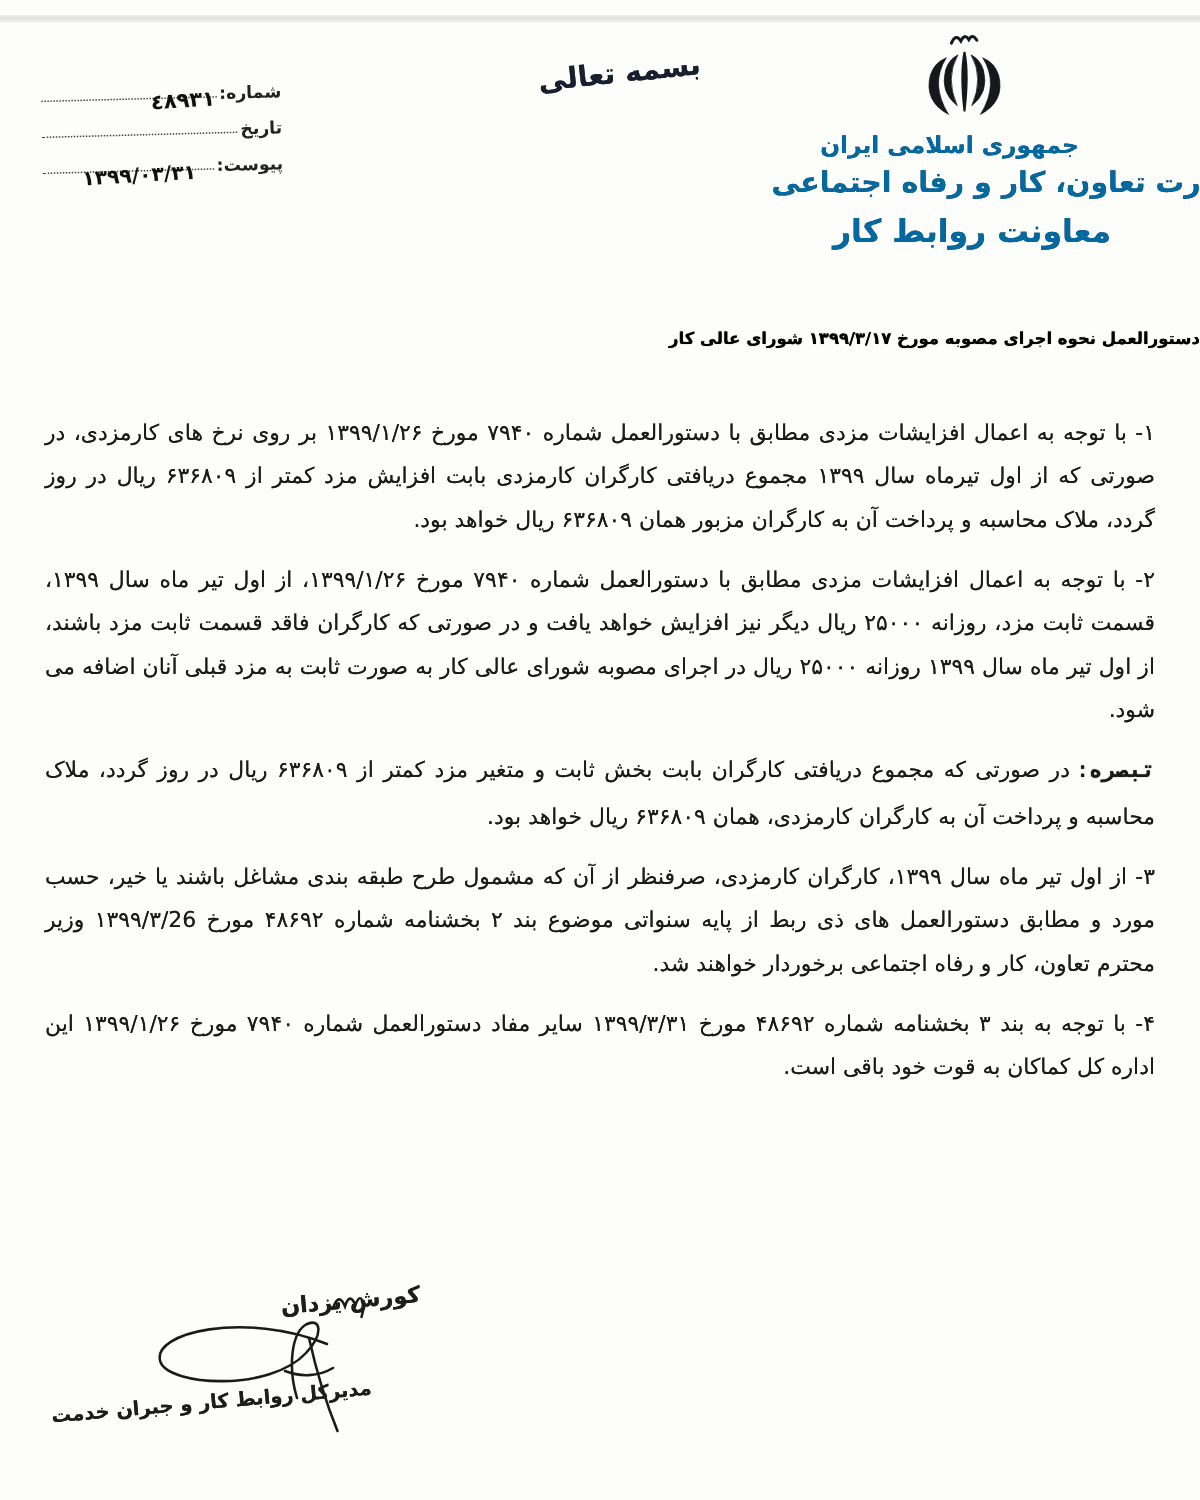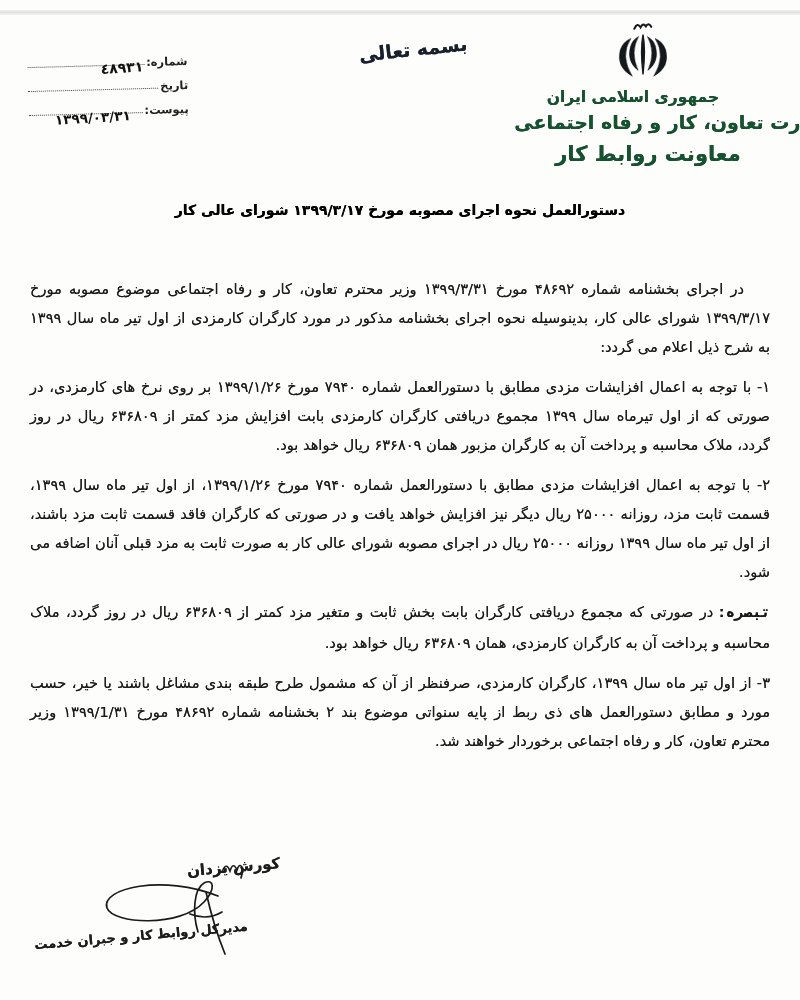--- a/index.html
+++ b/index.html
@@ -35,30 +35,30 @@
   
   .bismillah {
     position:absolute; left:348px; top:38px; width:130px;
     font-size:19px; font-weight:bold; color:#17202c;
     direction:rtl; text-align:center; transform:rotate(-6deg);
     text-shadow:0 0 .4px #2a3340;
   }
 
   
   .emblem { position:absolute; left:613px; top:22px; width:60px; height:62px; }
-  .org-line { position:absolute; direction:rtl; white-space:nowrap; font-weight:bold; color:#14532d; text-shadow:0 0 .4px #2a3340; }
+  .org-line { position:absolute; direction:rtl; white-space:nowrap; font-weight:bold; color:#0369a1; text-shadow:0 0 .4px #2a3340; }
   .org-country    { top:88px;  left:633px; transform:translateX(-50%); font-size:15.5px; }
   .org-ministry   { top:111px; left:672px; transform:translateX(-50%); font-size:19px; }
   .org-department { top:142px; left:648px; transform:translateX(-50%); font-size:21px; }
 
   
   .title-block {
-    position:absolute; top:192px; left:0; width:100%;
-    text-align:center; direction:rtl;
-    font-weight:bold; color:#000; font-size:14px; line-height:36px;
+    position:absolute; top:208px; left:0; width:100%;
+    direction:rtl;
+    font-weight:bold; color:#000; font-size:11px; line-height:36px;
     text-shadow:0 0 .5px #000;
   }
 
   
   .body-text {
     position:absolute; top:274px; right:30px; left:30px;
     direction:rtl; text-align:justify;
     font-size:14.6px; line-height:29px; color:#1b1b1b;
     text-shadow:0 0 .3px #3a3a3a;
   }
@@ -119,25 +119,25 @@
 
   <div class="org-line org-country">جمهوری اسلامی ایران</div>
   <div class="org-line org-ministry">وزارت تعاون، کار و رفاه اجتماعی</div>
   <div class="org-line org-department">معاونت روابط کار</div>
 
   <div class="title-block">
     <div>دستورالعمل نحوه اجرای مصوبه مورخ ۱۳۹۹/۳/۱۷ شورای عالی کار</div>
   </div>
 
   <div class="body-text">
-    <p class="intro">در اجرای بخشنامه شماره ۴۸۶۹۲ مورخ ۱۳۹۹/۳/۳۱ وزیر محترم تعاون، کار و رفاه اجتماعی موضوع مصوبه مورخ ۱۳۹۹/۳/۱۷ شورای عالی کار، بدینوسیله نحوه اجرای بخشنامه مذکور در مورد کارگران کارمزدی از اول تیر ماه سال ۱۳۹۹ به شرح ذیل اعلام می گردد:</p>
     <p>۱- با توجه به اعمال افزایشات مزدی مطابق با دستورالعمل شماره ۷۹۴۰ مورخ ۱۳۹۹/۱/۲۶ بر روی نرخ های کارمزدی، در صورتی که از اول تیرماه سال ۱۳۹۹ مجموع دریافتی کارگران کارمزدی بابت افزایش مزد کمتر از ۶۳۶۸۰۹ ریال در روز گردد، ملاک محاسبه و پرداخت آن به کارگران مزبور همان ۶۳۶۸۰۹ ریال خواهد بود.</p>
     <p>۲- با توجه به اعمال افزایشات مزدی مطابق با دستورالعمل شماره ۷۹۴۰ مورخ ۱۳۹۹/۱/۲۶، از اول تیر ماه سال ۱۳۹۹، قسمت ثابت مزد، روزانه ۲۵۰۰۰ ریال دیگر نیز افزایش خواهد یافت و در صورتی که کارگران فاقد قسمت ثابت مزد باشند، از اول تیر ماه سال ۱۳۹۹ روزانه ۲۵۰۰۰ ریال در اجرای مصوبه شورای عالی کار به صورت ثابت به مزد قبلی آنان اضافه می شود.</p>
     <p><span class="note-label">تبصره:</span><span>در صورتی که مجموع دریافتی کارگران بابت بخش ثابت و متغیر مزد کمتر از ۶۳۶۸۰۹ ریال در روز گردد، ملاک محاسبه و پرداخت آن به کارگران کارمزدی، همان ۶۳۶۸۰۹ ریال خواهد بود.</span></p>
-    <p>۳- از اول تیر ماه سال ۱۳۹۹، کارگران کارمزدی، صرفنظر از آن که مشمول طرح طبقه بندی مشاغل باشند یا خیر، حسب مورد و مطابق دستورالعمل های ذی ربط از پایه سنواتی موضوع بند ۲ بخشنامه شماره ۴۸۶۹۲ مورخ ۱۳۹۹/1/۳۱ وزیر محترم تعاون، کار و رفاه اجتماعی برخوردار خواهند شد.</p>
+    <p>۳- از اول تیر ماه سال ۱۳۹۹، کارگران کارمزدی، صرفنظر از آن که مشمول طرح طبقه بندی مشاغل باشند یا خیر، حسب مورد و مطابق دستورالعمل های ذی ربط از پایه سنواتی موضوع بند ۲ بخشنامه شماره ۴۸۶۹۲ مورخ ۱۳۹۹/۳/26 وزیر محترم تعاون، کار و رفاه اجتماعی برخوردار خواهند شد.</p>
+    <p>۴- با توجه به بند ۳ بخشنامه شماره ۴۸۶۹۲ مورخ ۱۳۹۹/۳/۳۱ سایر مفاد دستورالعمل شماره ۷۹۴۰ مورخ ۱۳۹۹/۱/۲۶ این اداره کل کماکان به قوت خود باقی است.</p>
   </div>
 
   <div class="signature">
     <svg class="sig-flourish" viewBox="0 0 150 96" aria-hidden="true">
       <g fill="none" stroke="#1a1a1a" stroke-width="1.7" stroke-linecap="round">
         <path d="M128 10 q4 -11 8 -1 q3 -10 7 -1 q3 -9 6 0 l-2 8"></path>
         <path d="M124 34 C70 12 6 26 13 46 C19 62 86 66 110 40 C122 27 120 16 110 21 C100 27 98 50 104 70"></path>
         <path d="M112 30 C116 48 122 70 131 92"></path>
         <path d="M96 52 C106 56 118 56 128 50"></path>
       </g>

